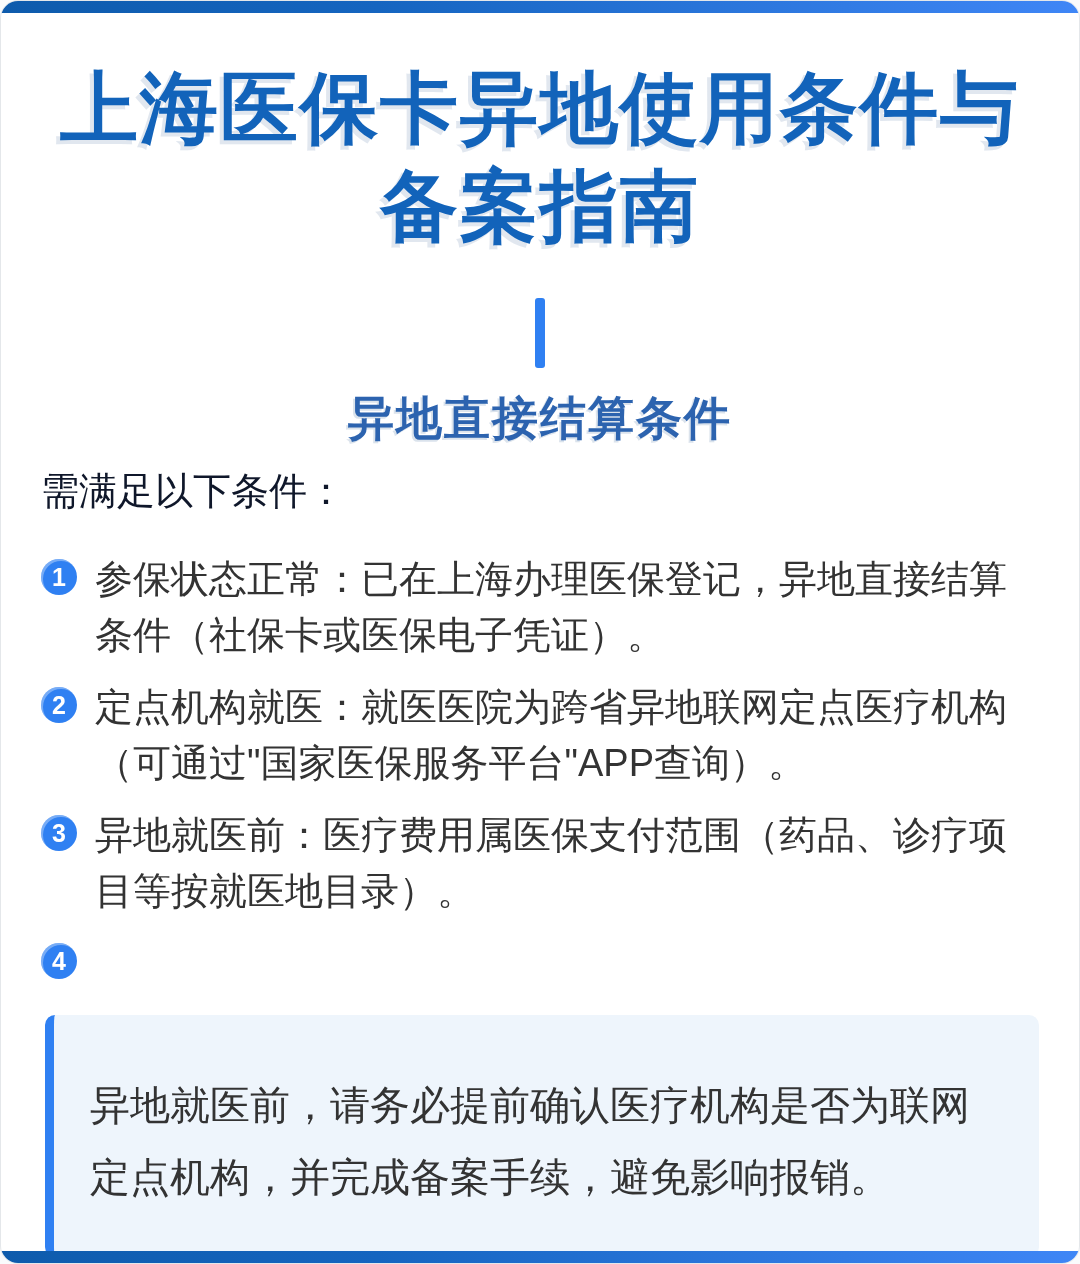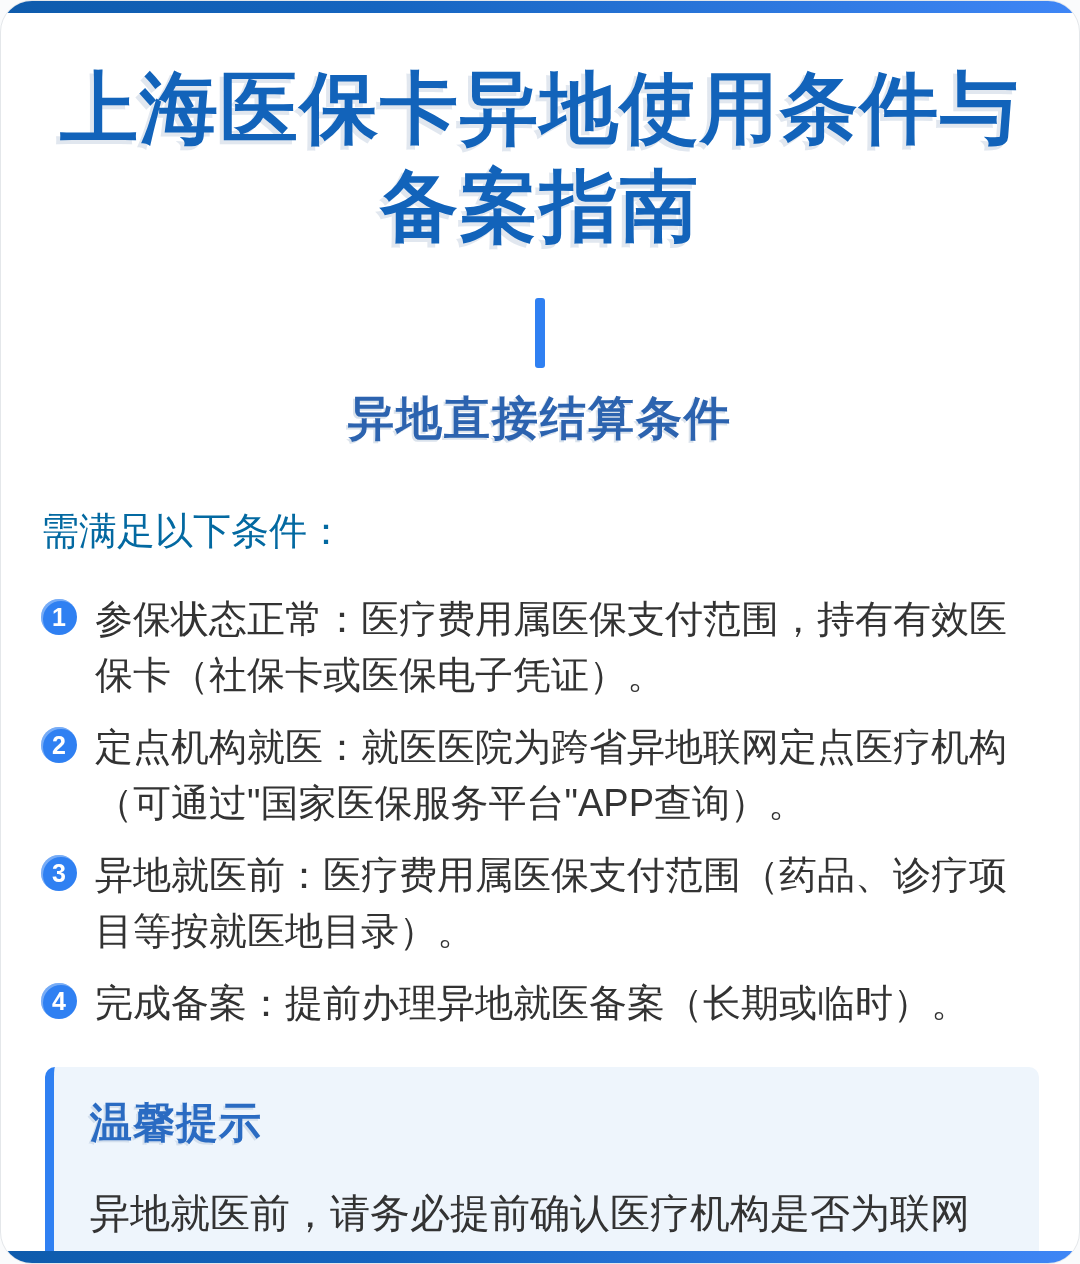--- a/index.html
+++ b/index.html
@@ -12,21 +12,21 @@
     position: relative;
     width: 1080px;
     height: 1264px;
     box-sizing: border-box;
   }
   .card {
     position: absolute;
     inset: 0;
     background: #ffffff;
     border: 1px solid #e4e7ea;
-    border-radius: 32px;
+    border-radius: 18px;
     overflow: hidden;
     box-sizing: border-box;
   }
   .top-bar {
     position: absolute;
     top: 0; left: 0; right: 0;
     height: 12px;
     background: linear-gradient(90deg, #0e5bac 0%, #1565c0 35%, #3f86f6 100%);
   }
   .bottom-bar {
@@ -66,22 +66,22 @@
     flex: 0 0 auto;
   }
   .section-title {
     color: #2c63af;
     font-weight: 900;
     font-size: 46px;
     letter-spacing: 2px;
     text-shadow: -2px 2px 0 rgba(176, 192, 212, 0.45);
   }
   .intro {
-    margin-top: 58px;
-    color: #0369a1;
+    margin-top: 18px;
+    color: #0f172a;
     font-size: 38px;
     line-height: 1.25;
   }
   .cond-list {
     margin-top: 36px;
   }
   .cond-item {
     display: flex;
     align-items: flex-start;
     gap: 18px;
@@ -148,42 +148,40 @@
         <div class="section-bar"></div>
         <div class="section-title">异地直接结算条件</div>
       </div>
 
       <div class="intro">需满足以下条件：</div>
 
       <div class="cond-list">
 
         <div class="cond-item">
           <div class="num-badge">1</div>
-          <div class="cond-text">参保状态正常：医疗费用属医保支付范围，持有有效医保卡（社保卡或医保电子凭证）。</div>
+          <div class="cond-text">参保状态正常：已在上海办理医保登记，异地直接结算条件（社保卡或医保电子凭证）。</div>
         </div>
 
         <div class="cond-item">
           <div class="num-badge">2</div>
           <div class="cond-text">定点机构就医：就医医院为跨省异地联网定点医疗机构（可通过"国家医保服务平台"APP查询）。</div>
         </div>
 
         <div class="cond-item">
           <div class="num-badge">3</div>
           <div class="cond-text">异地就医前：医疗费用属医保支付范围（药品、诊疗项目等按就医地目录）。</div>
         </div>
 
         <div class="cond-item">
           <div class="num-badge">4</div>
-          <div class="cond-text">完成备案：提前办理异地就医备案（长期或临时）。</div>
         </div>
 
       </div>
 
       <div class="tip-box">
-        <div class="tip-title">温馨提示</div>
         <div class="tip-body">异地就医前，请务必提前确认医疗机构是否为联网定点机构，并完成备案手续，避免影响报销。</div>
       </div>
 
     </div>
 
     <div class="bottom-bar"></div>
   </div>
 </div>
 
 </body></html>

